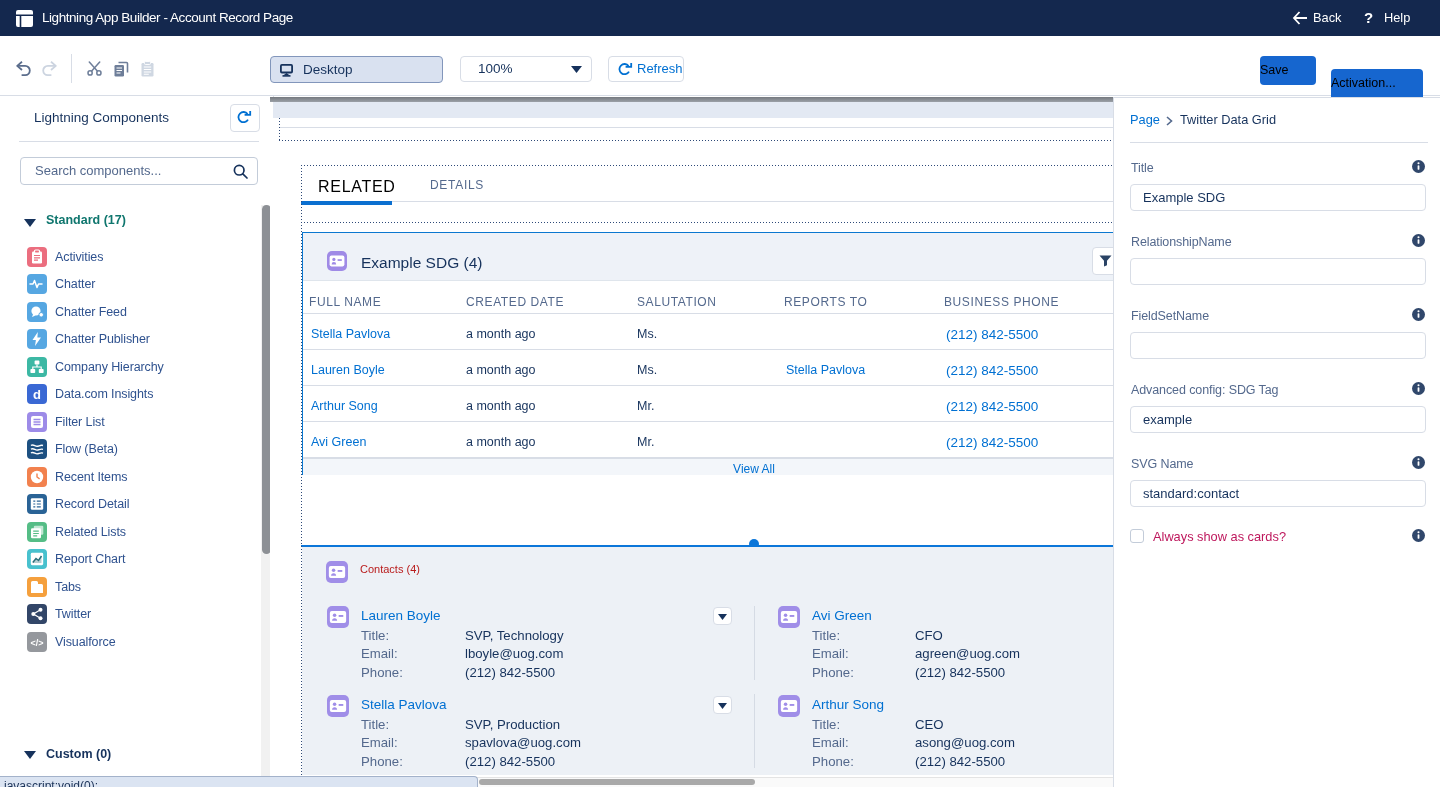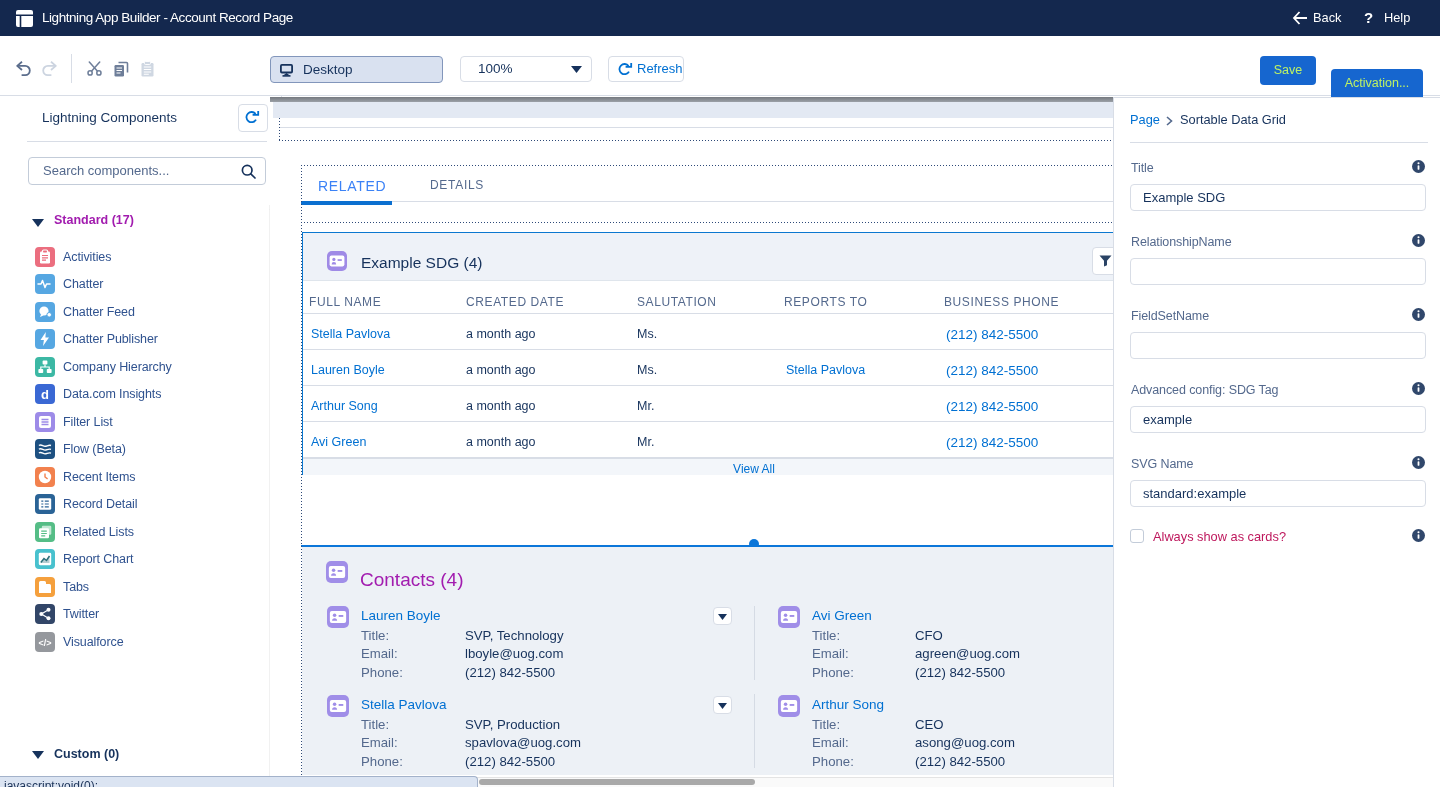--- a/index.html
+++ b/index.html
@@ -5,23 +5,23 @@
   * { margin:0; padding:0; box-sizing:border-box; }
   html,body { width:1440px; height:787px; overflow:hidden; font-family:"Liberation Sans", sans-serif; background:#fff; }
   .abs { position:absolute; }
   
   #tophdr { position:absolute; left:0; top:0; width:1440px; height:36px; background:#14284e; color:#fff; }
   #tophdr .ttl { position:absolute; left:42px; top:0; line-height:36px; font-size:13.5px; letter-spacing:-0.45px; color:#fff; }
   #tophdr .rt { position:absolute; top:0; height:36px; line-height:36px; font-size:12.8px; color:#fff; }
   
   #toolbar { position:absolute; left:0; top:36px; width:1440px; height:60px; background:#fff; border-bottom:1px solid #d8dde6; }
   .tbtn { position:absolute; border:1px solid #d8dde6; border-radius:4px; background:#fff; }
-  .bluebtn { position:absolute; background:#1666cf; border-radius:4px; color:#bef264; font-size:12.5px; text-align:center; }
+  .bluebtn { position:absolute; background:#1666cf; border-radius:4px; color:#000000; font-size:12.5px; }
   
-  #lsb { position:absolute; left:12px; top:96px; width:270px; height:691px; background:#fff; border-right:1px solid #d8dde6; }
+  #lsb { position:absolute; left:4px; top:96px; width:270px; height:691px; background:#fff; border-right:1px solid #d8dde6; }
   .comp-row { height:27.5px; display:flex; align-items:center; }
   .comp-row .ic { width:20px; height:20px; border-radius:4px; margin-left:23px; flex:none; position:relative; }
   .comp-row .lb { margin-left:8px; font-size:12.5px; color:#2f528f; letter-spacing:-0.1px; }
   
   #canvas { position:absolute; left:270px; top:97px; width:843px; height:690px; background:#fff; overflow:hidden; }
   .doth { height:1px; background-image:repeating-linear-gradient(90deg,#2e4a78 0,#2e4a78 1px,transparent 1px,transparent 3px); }
   .dotv { width:1px; background-image:repeating-linear-gradient(180deg,#2e4a78 0,#2e4a78 1px,transparent 1px,transparent 3px); }
   
   #rpanel { position:absolute; left:1113px; top:97px; width:327px; height:690px; background:#fff; border-left:1px solid #d8dde6; border-top:1px solid #d8dde6; }
   .fgroup-label { position:absolute; left:17px; font-size:12.5px; color:#54698d; letter-spacing:-0.1px; }
@@ -111,21 +111,21 @@
   <div class="abs" style="left:15px;top:45px;width:240px;height:1px;background:#d8dde6"></div>
   <div class="abs" style="left:16px;top:61px;width:238px;height:28px;border:1px solid #c3ccd9;border-radius:4px;background:#fff"></div>
   <div class="abs" style="left:31px;top:61px;height:28px;line-height:28px;font-size:13px;color:#54698d">Search components...</div>
   <svg class="abs" style="left:229px;top:68px" width="15" height="15" viewBox="0 0 15 15">
     <circle cx="6.2" cy="6.2" r="4.8" fill="none" stroke="#16325c" stroke-width="1.7"></circle>
     <path d="M9.8 9.8 14 14" stroke="#16325c" stroke-width="1.7" stroke-linecap="round"></path>
   </svg>
   <svg class="abs" style="left:20px;top:123px" width="12" height="8" viewBox="0 0 12 8">
       <path d="M0 0h12L6 8z" fill="#16325c"></path>
     </svg>
-  <div class="abs" style="left:42px;top:117px;font-size:12.5px;font-weight:bold;color:#a21caf">Standard (17)</div>
+  <div class="abs" style="left:42px;top:117px;font-size:12.5px;font-weight:bold;color:#0f766e">Standard (17)</div>
   <div class="abs" style="left:0;top:147px;width:256px" id="complist">
     <div class="comp-row">
         <span class="ic" style="background:#eb6e7f">
           <svg width="20" height="20" viewBox="0 0 20 20" style="position:absolute;left:0;top:0">
             <rect x="5" y="4.5" width="10" height="12" rx="1.3" fill="#fff"></rect>
             <rect x="7.5" y="3" width="5" height="3" rx="1" fill="#eb6e7f" stroke="#fff" stroke-width="1.2"></rect>
             <path d="M7 8.5h6M7 10.8h6M7 13.1h4" stroke="#eb6e7f" stroke-width="1.2"></path>
           </svg>
         </span>
         <span class="lb">Activities</span>
@@ -277,21 +277,21 @@
   <div class="abs" style="left:9px;top:21px;width:834px;height:23px;background:#fff">
     <div style="height:10px;border-bottom:1px solid #d8dde6"></div>
   </div>
   <div class="abs dotv" style="left:9px;top:21px;height:23px"></div>
   <div class="abs doth" style="left:9px;top:43px;width:834px"></div>
 
   <div class="abs dotv" style="left:31px;top:68px;height:610px;z-index:6"></div>
 
   <div class="abs" style="left:31px;top:68px;width:812px;height:58px;background:#fff">
     <div style="height:37px;border-bottom:1px solid #d8dde6"></div>
-    <div class="abs" style="left:17px;top:13px;font-size:14px;letter-spacing:0.7px;color:#3b82f6">RELATED</div>
+    <div class="abs" style="left:17px;top:13px;font-size:16px;letter-spacing:0.7px;color:#000000">RELATED</div>
     <div class="abs" style="left:129px;top:13px;font-size:12px;letter-spacing:0.7px;color:#54698d">DETAILS</div>
     <div class="abs" style="left:0;top:36px;width:91px;height:3.5px;background:#0b6fd0"></div>
   </div>
   <div class="abs doth" style="left:31px;top:68px;width:812px"></div>
   <div class="abs doth" style="left:31px;top:125px;width:812px"></div>
 
   <div class="abs" style="left:32px;top:135px;width:902px;height:243px;border:1px solid #0b78d0;border-right:none;background:#fff">
     <div style="height:48px;background:#eef2f8;border-bottom:1px solid #dfe5ec"></div>
     <div class="abs" style="left:24px;top:18px;width:20px;height:20px;border-radius:5px;background:#9f8ae6"></div>
     <svg class="abs" style="left:24px;top:18px" width="20" height="20" viewBox="0 0 20 20">
@@ -346,21 +346,21 @@
   <div class="abs" style="left:479px;top:442px;width:10px;height:10px;border-radius:50%;background:#0b76d9"></div>
 
   <div class="abs" style="left:32px;top:450px;width:902px;height:228px;background:#edf1f6" id="contacts">
     <div class="abs" style="left:24px;top:14px;width:22px;height:22px;border-radius:5px;background:#a08ee8"></div>
     <svg class="abs" style="left:24px;top:14px" width="22" height="22" viewBox="0 0 20 20">
         <rect x="2.6" y="4.6" width="14.8" height="10.8" rx="1.8" fill="#fff"></rect>
         <circle cx="6.9" cy="8.4" r="1.6" fill="#a08ee8"></circle>
         <path d="M4.6 13.4a2.3 2.3 0 0 1 4.6 0z" fill="#a08ee8"></path>
         <rect x="10.6" y="8.2" width="4.2" height="1.7" fill="#a08ee8"></rect>
       </svg>
-    <div class="abs" style="left:58px;top:22px;height:22px;line-height:22px;font-size:19px;color:#a21caf">Contacts (4)</div>
+    <div class="abs" style="left:58px;top:11px;height:22px;line-height:22px;font-size:11px;color:#b91c1c">Contacts (4)</div>
     <div class="abs" style="left:25px;top:59px;width:22px;height:22px;border-radius:5px;background:#a08ee8"></div>
     <svg class="abs" style="left:25px;top:59px" width="22" height="22" viewBox="0 0 20 20">
         <rect x="2.6" y="4.6" width="14.8" height="10.8" rx="1.8" fill="#fff"></rect>
         <circle cx="6.9" cy="8.4" r="1.6" fill="#a08ee8"></circle>
         <path d="M4.6 13.4a2.3 2.3 0 0 1 4.6 0z" fill="#a08ee8"></path>
         <rect x="10.6" y="8.2" width="4.2" height="1.7" fill="#a08ee8"></rect>
       </svg>
     <div class="abs lnk" style="left:59px;top:61px;font-size:13.5px">Lauren Boyle</div>
     <div class="abs" style="left:59px;top:81.0px;font-size:13.2px;color:#54698d">Title:</div>
     <div class="abs drk" style="left:163px;top:81.0px;font-size:13.2px">SVP, Technology</div>
@@ -423,21 +423,21 @@
   </div>
 
   <div class="abs" style="left:0;top:680px;width:843px;height:10px;background:#fafafa;border-top:1px solid #e4e4e4"></div>
   <div class="abs" style="left:209px;top:682px;width:276px;height:6px;border-radius:3px;background:#a9a9a9"></div>
 </div>
 <div id="rpanel">
   <div class="abs lnk" style="left:16px;top:14px;font-size:12.8px">Page</div>
   <svg class="abs" style="left:52px;top:18px" width="7" height="10" viewBox="0 0 7 10">
       <path d="M1 1l4.5 4L1 9" fill="none" stroke="#54698d" stroke-width="1.6"></path>
     </svg>
-  <div class="abs" style="left:66px;top:14px;font-size:12.8px;color:#16325c">Sortable Data Grid</div>
+  <div class="abs" style="left:66px;top:14px;font-size:12.8px;color:#16325c">Twitter Data Grid</div>
   <div class="abs" style="left:16px;top:44px;width:298px;height:1px;background:#d8dde6"></div>
   <div class="fgroup-label" style="top:63px">Title</div>
   <svg class="abs" style="left:298px;top:62px" width="13" height="13" viewBox="0 0 13 13">
       <circle cx="6.5" cy="6.5" r="6.5" fill="#30476b"></circle>
       <rect x="5.6" y="5.2" width="1.8" height="4.6" rx=".9" fill="#fff"></rect>
       <circle cx="6.5" cy="3.2" r="1.05" fill="#fff"></circle>
     </svg>
   <div class="finput" style="top:86px">Example SDG</div>
   <div class="fgroup-label" style="top:137px">RelationshipName</div>
   <svg class="abs" style="left:298px;top:136px" width="13" height="13" viewBox="0 0 13 13">
@@ -459,21 +459,21 @@
       <rect x="5.6" y="5.2" width="1.8" height="4.6" rx=".9" fill="#fff"></rect>
       <circle cx="6.5" cy="3.2" r="1.05" fill="#fff"></circle>
     </svg>
   <div class="finput" style="top:308px">example</div>
   <div class="fgroup-label" style="top:359px">SVG Name</div>
   <svg class="abs" style="left:298px;top:358px" width="13" height="13" viewBox="0 0 13 13">
       <circle cx="6.5" cy="6.5" r="6.5" fill="#30476b"></circle>
       <rect x="5.6" y="5.2" width="1.8" height="4.6" rx=".9" fill="#fff"></rect>
       <circle cx="6.5" cy="3.2" r="1.05" fill="#fff"></circle>
     </svg>
-  <div class="finput" style="top:382px">standard:example</div>
+  <div class="finput" style="top:382px">standard:contact</div>
   <div class="abs" style="left:16px;top:431px;width:14px;height:14px;border:1px solid #c3ccd9;border-radius:3px;background:#fff"></div>
   <div class="abs" style="left:39px;top:431px;font-size:12.8px;color:#be185d">Always show as cards?</div>
   <svg class="abs" style="left:298px;top:431px" width="13" height="13" viewBox="0 0 13 13">
       <circle cx="6.5" cy="6.5" r="6.5" fill="#30476b"></circle>
       <rect x="5.6" y="5.2" width="1.8" height="4.6" rx=".9" fill="#fff"></rect>
       <circle cx="6.5" cy="3.2" r="1.05" fill="#fff"></circle>
     </svg>
 </div>
 
 </body></html>

